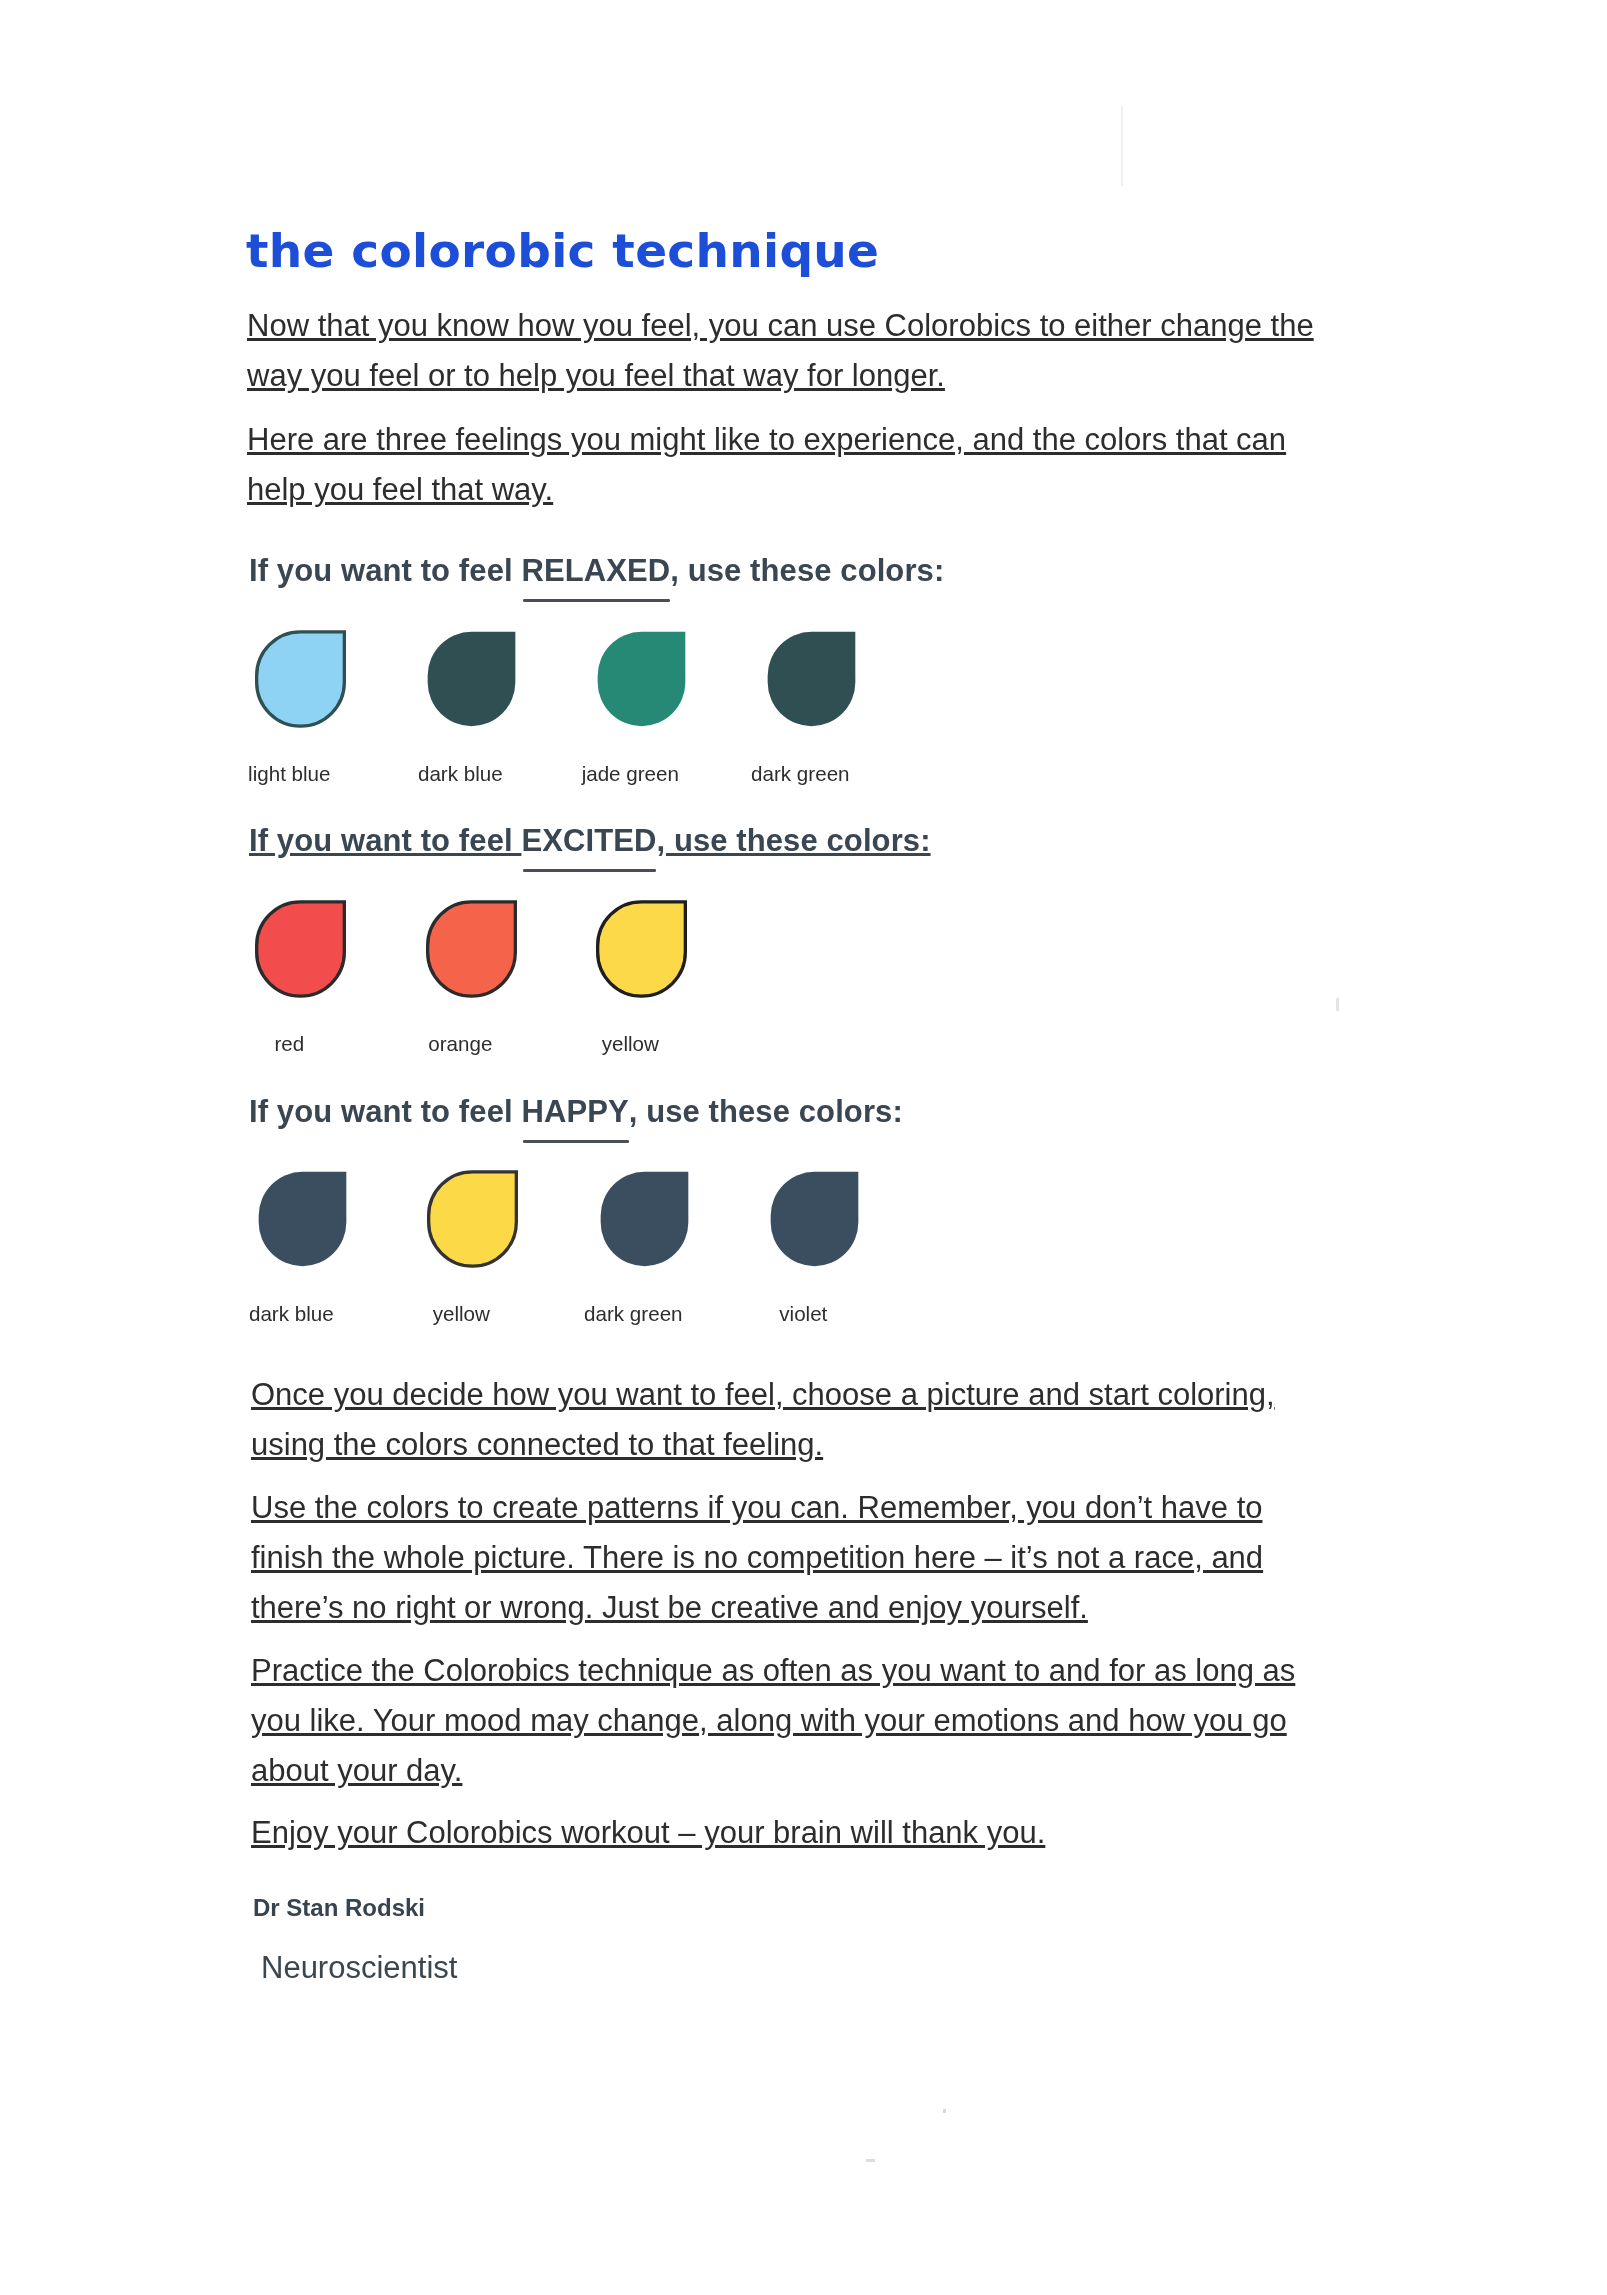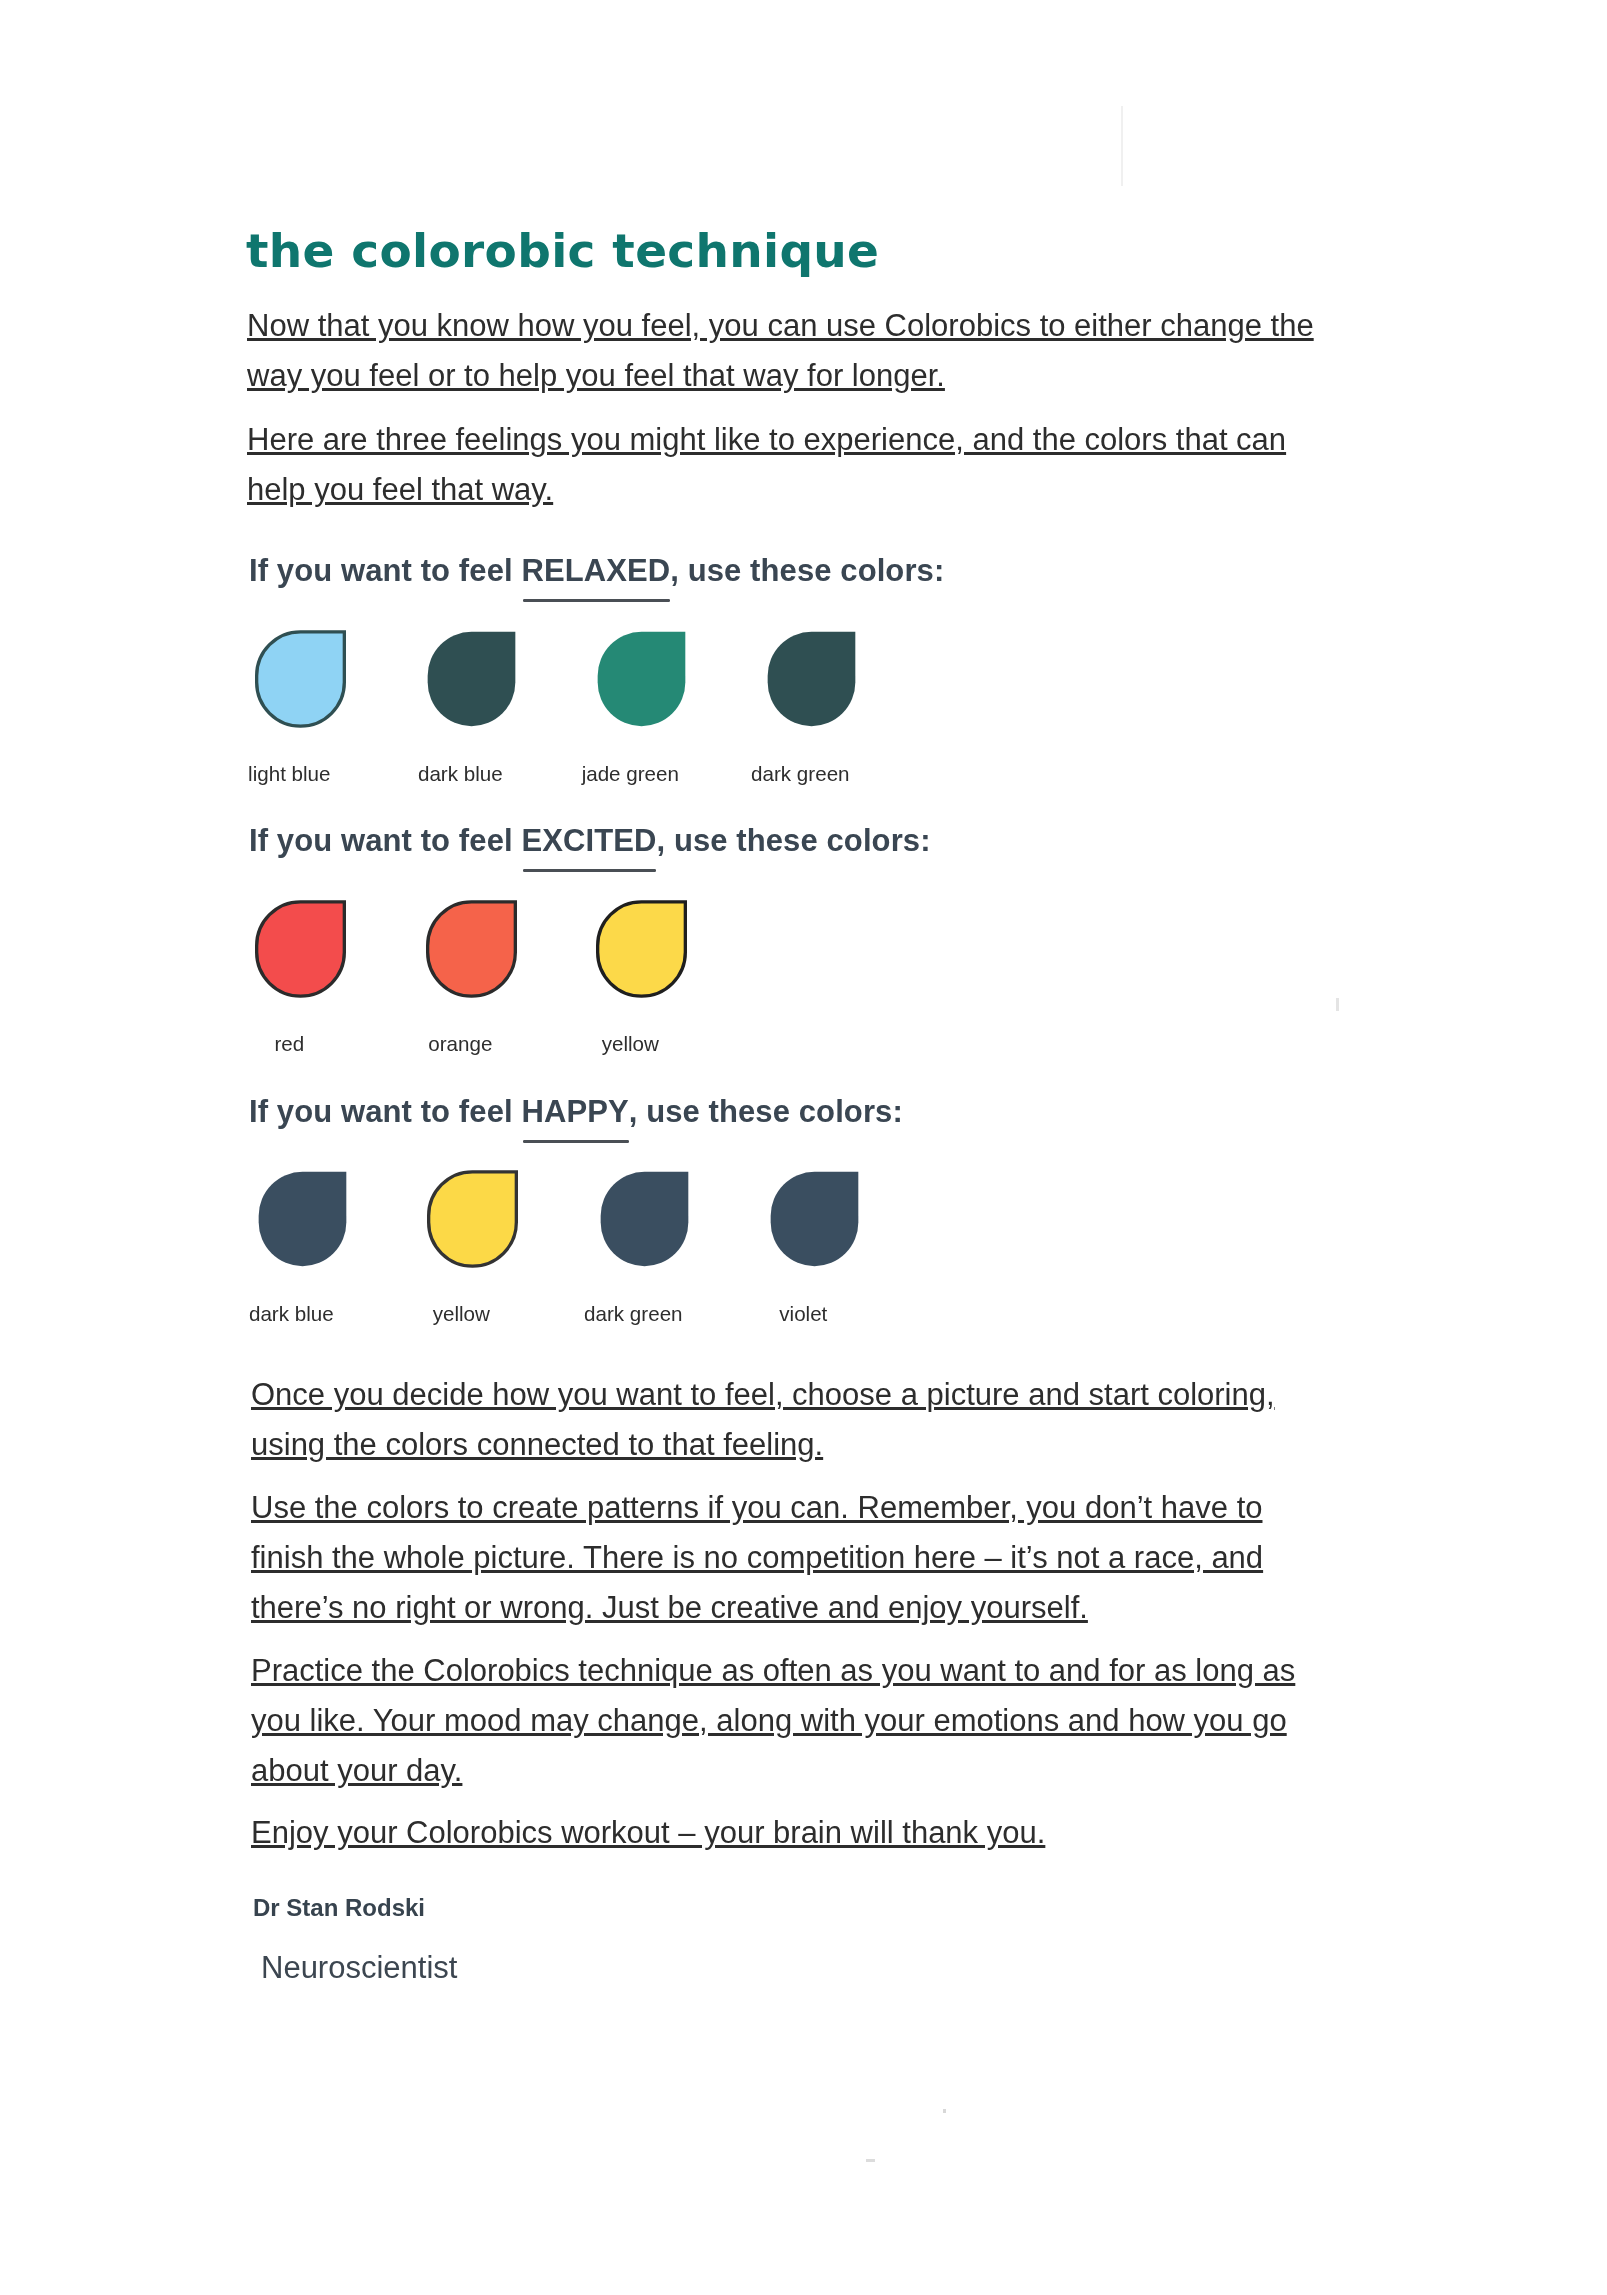--- a/index.html
+++ b/index.html
@@ -1,21 +1,21 @@
 <!DOCTYPE html>
 <html style="font-size:10.6px"><head>
 <meta charset="utf-8">
 <style>
   html, body { margin:0; padding:0; background:#ffffff; }
   body { width:1607px; height:2295px; position:relative; overflow:hidden;
          font-family:"Liberation Sans", "DejaVu Sans", sans-serif; color:#2b2b2b; }
   .page { position:absolute; left:0; top:0; width:1607px; height:2295px; }
   .title { position:absolute; left:246px; top:223px; margin:0;
            font-family:"DejaVu Sans", sans-serif; font-weight:bold; font-size:47px;
-           letter-spacing:0.3px; color:#0f766e; }
+           letter-spacing:0.3px; color:#1d4ed8; }
   .para { position:absolute; left:247px; margin:0; font-size:31px; line-height:50px;
           color:#2d2d2d; font-weight:normal;text-decoration:underline; }
   .heading { position:absolute; left:247px; margin:2px; font-size:31px; font-weight:bold;
              color:#3a4652; letter-spacing:0.1px; }
   .heading .emo { position:relative; display:inline-block; }
   .heading .emo::after { content:""; position:absolute; left:1.3px; right:0; bottom:-13.3px;
                          height:3.3px; background:#4a4f55; border-radius:1.3px; }
   .drops { position:absolute; left:0; width:1452px; height:153px; }
   .swatch { position:absolute; width:133px; text-align:center; }
   .drop { display:block; margin-left:10.6px; width:93px; height:100px; }
@@ -64,21 +64,21 @@
       <span class="label">jade green</span>
     </div>
     <div class="swatch" style="left:754px;">
       <svg class="drop" viewBox="0 0 140 150">
         <path d="M136 4 L136 80 A66 66 0 0 1 4 80 L4 70 A66 66 0 0 1 70 4 Z" fill="#2f4f52" stroke="none"></path>
       </svg>
       <span class="label">dark green</span>
     </div>
   </div>
 
-  <h2 class="heading" style="top:821px;"><span>If you want to feel </span><span class="emo">EXCITED</span><span>, use these colors:</span></h2>
+  <h2 class="heading" style="top:821px;text-decoration:underline;"><span>If you want to feel </span><span class="emo">EXCITED</span><span>, use these colors:</span></h2>
 
   <div class="drops" style="top:899px;">
     <div class="swatch" style="left:243px;">
       <svg class="drop" viewBox="0 0 140 150">
         <path d="M136 4 L136 80 A66 66 0 0 1 4 80 L4 70 A66 66 0 0 1 70 4 Z" fill="#f34c4c" stroke="#2b2b2b" stroke-width="5"></path>
       </svg>
       <span class="label">red</span>
     </div>
     <div class="swatch" style="left:414px;">
       <svg class="drop" viewBox="0 0 140 150">

